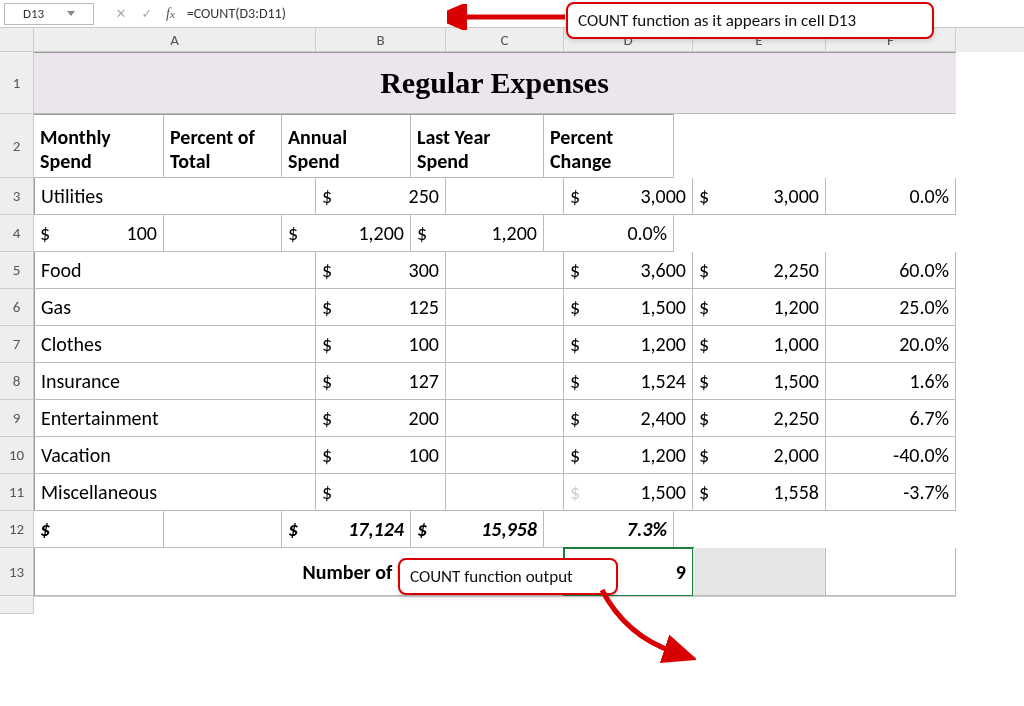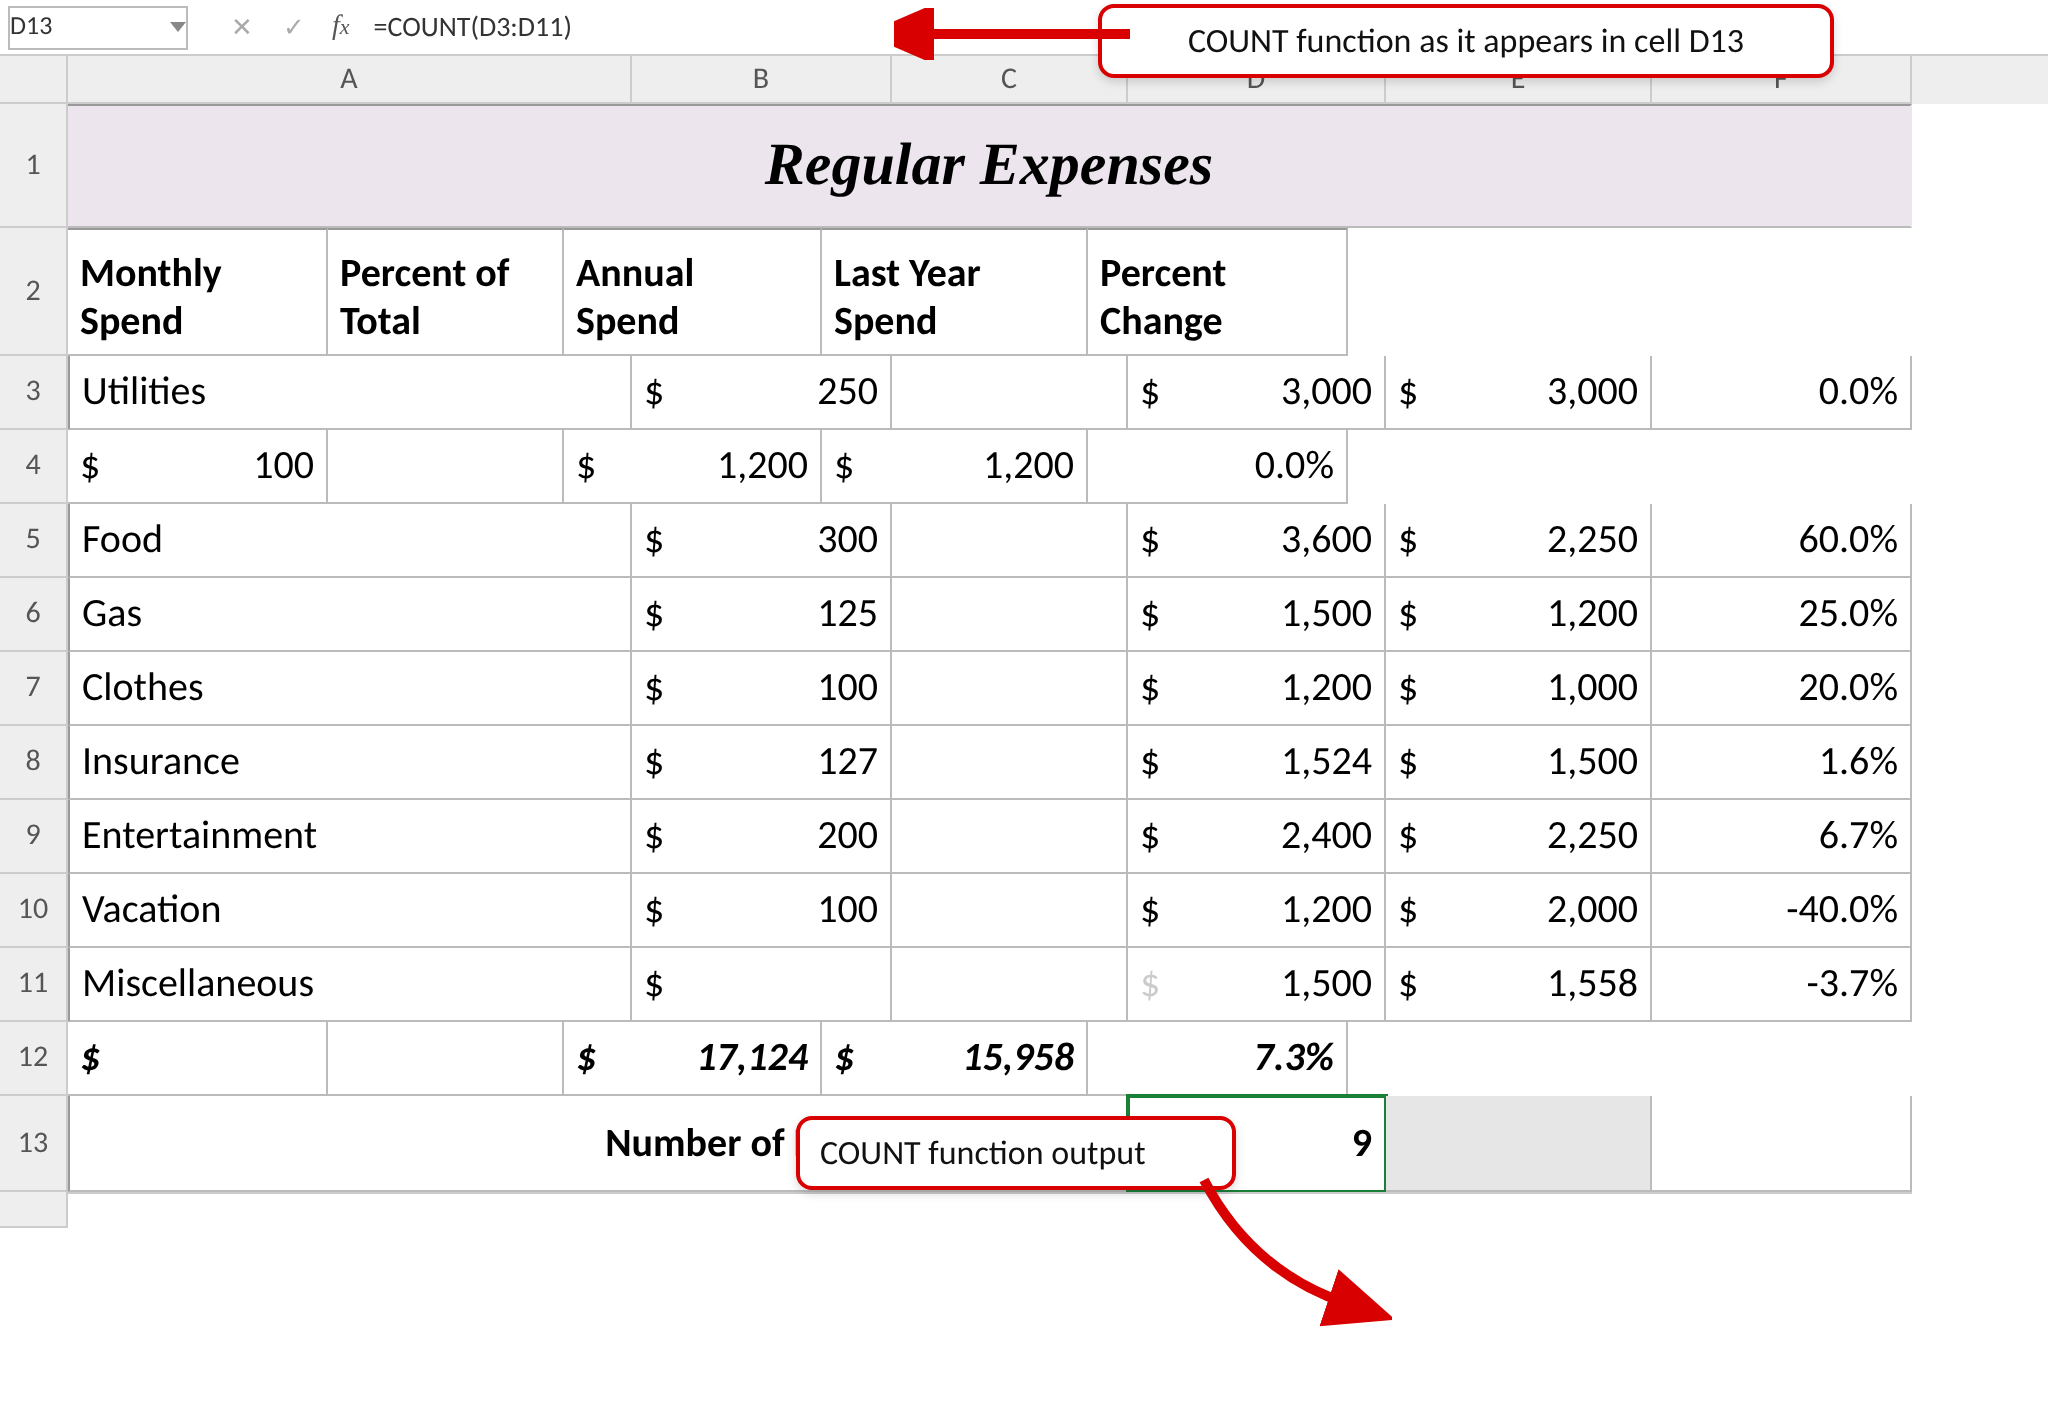--- a/index.html
+++ b/index.html
@@ -20,21 +20,21 @@
     background: #fff;
     border-bottom: 1px solid #ccc;
     font-size: 14px;
     color: #555;
   }
   .name-box {
     width: 90px;
     height: 22px;
     border: 1px solid #bbb;
     margin: 0 4px;
-    padding: 2px 0;
+    padding: 2px 18px;
     display: flex;
     align-items: center;
     justify-content: space-between;
     font-size: 13px;
     color: #333;
   }
   .name-box .chev {
     width: 0; height: 0;
     border-left: 4px solid transparent;
     border-right: 4px solid transparent;
@@ -104,21 +104,20 @@
   .cE { width: 133px; }
   .cF { width: 130px; }
   .title-row .cell {
     background: #ece5ee;
     border-right: 1px solid #ece5ee;
     border-top: 1px solid #999;
   }
   .title-row { height: 62px; }
   .title-text {
     font-family: 'Times New Roman', serif;
-    font-style: italic;
     font-weight: bold;
     font-size: 30px;
   }
   .title-row .merged {
     justify-content: center;
   }
   .hdr-row { height: 64px; }
   .hdr-row .cell { font-weight: bold; align-items: flex-end; padding-bottom: 4px; border-top: 1px solid #999; }
   .hdr-row .cA { border-left: 1px solid #999; }
   .data-row { height: 37px; }
@@ -460,21 +459,21 @@
     <div class="cell cE e13"></div>
     <div class="cell cF"></div>
   </div>
 
   <div class="row" style="height:18px;">
     <div class="row-head"></div>
     <div class="cell" style="width:922px; border:none; border-top:1px solid #ccc;"></div>
   </div>
 </div>
 
-<div class="callout" style="top:2px; left:549px; width:368px;text-align:center;">
+<div class="callout" style="top:2px; left:566px; width:368px;">
   <span>COUNT function as it appears in cell D13</span>
 </div>
 
 <div class="callout" style="top:558px; left:398px; width:220px;">
   <span>COUNT function output</span>
 </div>
 
 <svg class="arrow" style="top:4px; left:447px;" width="124" height="26">
   <defs>
       <marker id="ah1" markerWidth="10" markerHeight="10" refX="2" refY="3" orient="auto">

